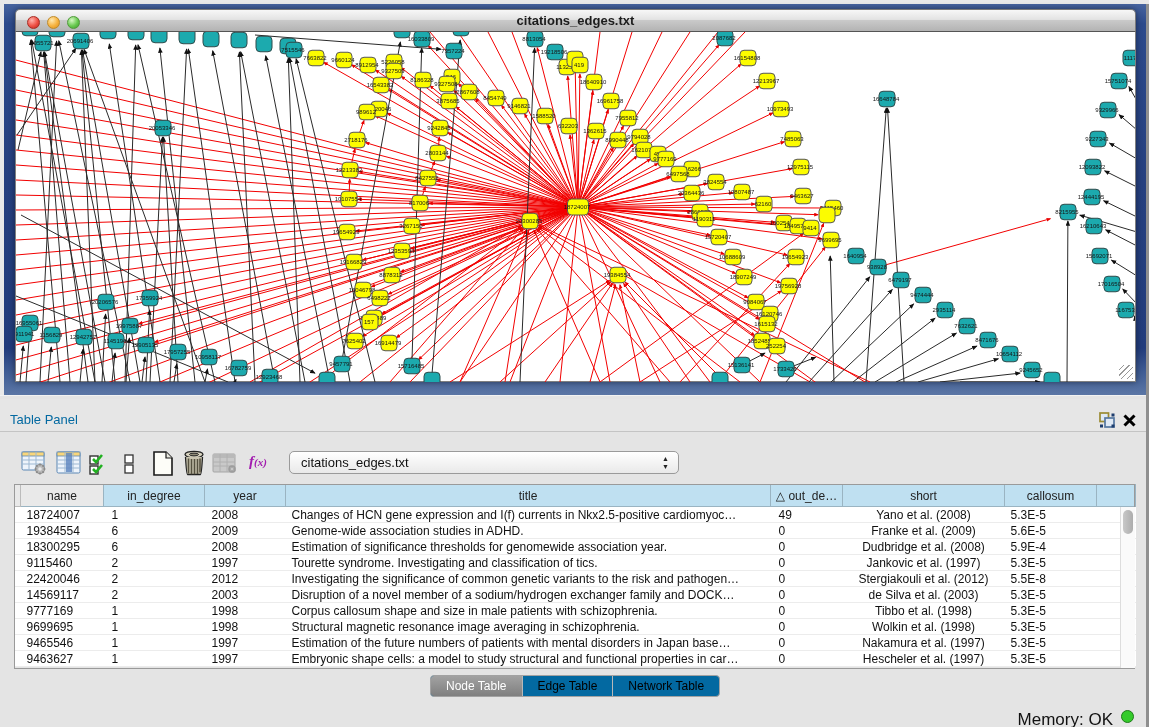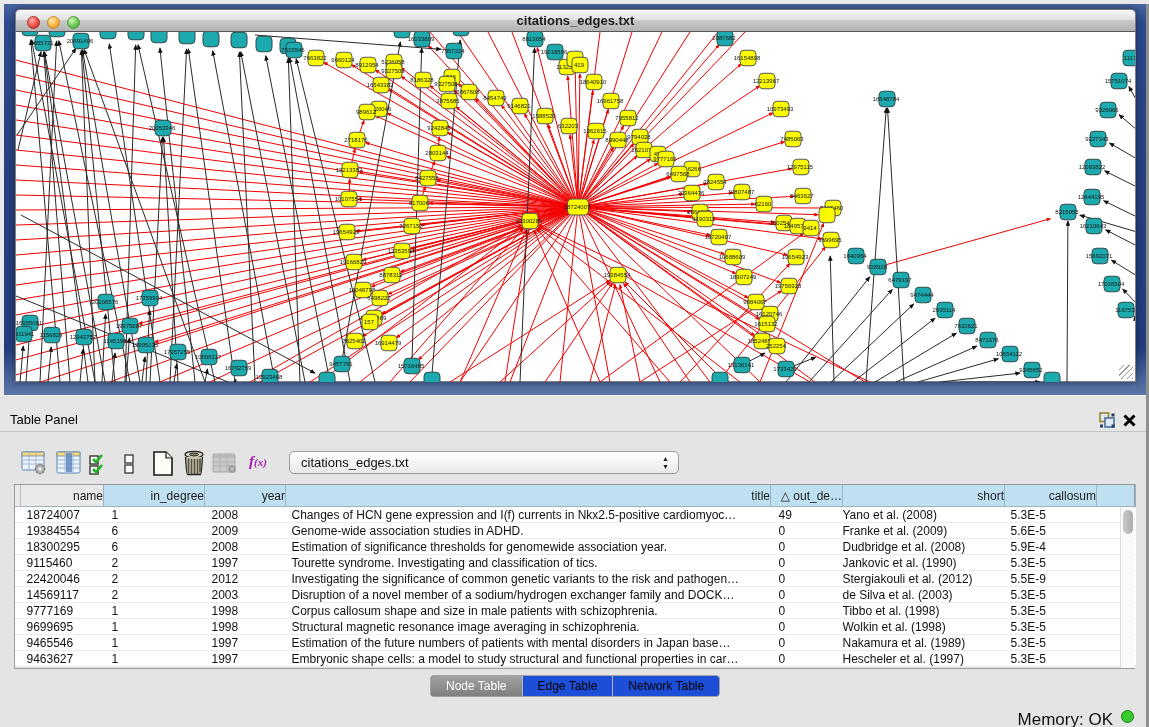--- a/index.html
+++ b/index.html
@@ -9,46 +9,46 @@
 #tbar{position:absolute;left:0;top:0;width:100%;height:23px;border-radius:5px 5px 0 0;
  background:linear-gradient(180deg,#f7f7f7 0%,#e3e3e3 45%,#c9c9c9 50%,#b3b3b3 100%);
  border:1px solid #7a7a7a;border-bottom:1px solid #555}
 #tbar .tl{position:absolute;top:6px;width:13px;height:13px;border-radius:50%}
 #title{position:absolute;width:100%;text-align:center;top:3px;font-size:13px;font-weight:bold;color:#1c1c1c}
 #canvas{position:absolute;left:0;top:23px;width:1121px;height:350px;background:#fff;border:1px solid #808080;border-top:none}
 #grip{position:absolute;right:2px;bottom:2px;width:14px;height:14px;
  background:repeating-linear-gradient(135deg,transparent 0 3px,#999 3px 4px)}
 #panel{position:absolute;left:0;top:395px;width:1149px;height:332px;background:#e4e4e4;border-top:1px solid #f2f2f2}
 #phead{position:absolute;left:0;top:3px;width:1149px;height:33px;background:#e6e6e6;border-bottom:1px solid #c4c4c4}
-#phead .t{position:absolute;left:10px;top:13px;font-size:13px;color:#000000}
+#phead .t{position:absolute;left:10px;top:13px;font-size:13px;color:#0369a1}
 .ic{position:absolute}
 #combo{position:absolute;left:289px;top:55px;width:390px;height:23px;border:1px solid #9a9a9a;border-radius:5px;
  background:linear-gradient(180deg,#fff,#e9e9e9);font-size:13px;color:#111;line-height:21px;padding-left:11px}
 #combo .arr{position:absolute;right:9px;top:3px;font-size:7px;color:#222;line-height:8px}
 .dt{position:absolute;left:14px;top:88px;border-collapse:collapse;table-layout:fixed;font-size:12px}
-.dt th{height:22px;font-weight:normal;color:#222;text-align:right;background:#bfe0f1;border:1px solid #9ab4c2;border-top:1px solid #9a9a9a;overflow:hidden;white-space:nowrap}
+.dt th{height:22px;font-weight:normal;color:#222;text-align:center;background:#bfe0f1;border:1px solid #9ab4c2;border-top:1px solid #9a9a9a;overflow:hidden;white-space:nowrap}
 .dt th.h0{background:#e9e9e9}
 .dt td{height:16px;color:#111;background:#fff;overflow:hidden;white-space:nowrap;padding:0 0 0 6px;border-bottom:1px solid #ececec}
 .dt .rh{width:6px;padding:0}
 .dt th.rh{background:#e9e9e9;border:1px solid #bbb}
 .dt .h0,.dt .c0{width:83px}
 .dt .h1,.dt .c1{width:101px}
 .dt .h2,.dt .c2{width:81px}
 .dt .h3,.dt .c3{width:485px}
 .dt .h4,.dt .c4{width:72px}
 .dt .h5,.dt .c5{width:162px}
 .dt .h6,.dt .c6{width:92px}
 .dt .h7,.dt .c7{width:39px}
-.dt td.c5{padding:0}
+.dt td.c5{text-align:center;padding:0}
 .dt td.c1,.dt td.c4{padding-left:8px}
 .dt td.c2{padding-left:7px}
 #tblborder{position:absolute;left:14px;top:88px;width:1121px;height:185px;border:1px solid #9a9a9a;pointer-events:none}
 #vsb{position:absolute;left:1120px;top:111px;width:15px;height:161px;background:#fafafa;border-left:1px solid #ddd}
 #vsb .th{position:absolute;left:2px;top:3px;width:10px;height:24px;background:linear-gradient(90deg,#c8c8c8,#adadad);border-radius:5px}
-#seg{position:absolute;left:430px;top:279px;height:22px;display:flex;font-size:12px;border:1px solid #a2a2a2;border-radius:4px;overflow:hidden;background:#1d4ed8}
+#seg{position:absolute;left:430px;top:279px;height:22px;display:flex;font-size:12px;border:1px solid #a2a2a2;border-radius:4px;overflow:hidden;background:#0369a1}
 #seg div{padding:3px 15px 0;border-right:1px solid #b8b8b8}
 #seg div:last-child{border-right:none}
 #seg .sel{background:linear-gradient(180deg,#a2a2a2,#7f7f7f);color:#fff}
 #mem{position:absolute;right:36px;top:314px;font-size:17px;color:#111}
 #dot{position:absolute;right:15px;top:314px;width:13px;height:13px;border-radius:50%;background:#35cb2b;border:1.5px solid #1f7a1a}
 #redge{position:absolute;right:0px;top:4px;width:3px;height:723px;background:#8f8f8f}
 </style></head>
 <body>
 <div id="desk"></div>
 <div id="blue"></div>
@@ -691,33 +691,33 @@
           <td class="c6">5.9E-4</td>
           <td class="c7"></td>
         </tr>
         <tr>
           <td class="rh"></td>
           <td class="c0">9115460</td>
           <td class="c1">2</td>
           <td class="c2">1997</td>
           <td class="c3">Tourette syndrome. Investigating and classification of tics.</td>
           <td class="c4">0</td>
-          <td class="c5">Jankovic et al. (1990)</td>
+          <td class="c5">Jankovic et al. (1997)</td>
           <td class="c6">5.3E-5</td>
           <td class="c7"></td>
         </tr>
         <tr>
           <td class="rh"></td>
           <td class="c0">22420046</td>
           <td class="c1">2</td>
           <td class="c2">2012</td>
           <td class="c3">Investigating the significance of common genetic variants to the risk and pathogen…</td>
           <td class="c4">0</td>
           <td class="c5">Stergiakouli et al. (2012)</td>
-          <td class="c6">5.5E-9</td>
+          <td class="c6">5.5E-8</td>
           <td class="c7"></td>
         </tr>
         <tr>
           <td class="rh"></td>
           <td class="c0">14569117</td>
           <td class="c1">2</td>
           <td class="c2">2003</td>
           <td class="c3">Disruption of a novel member of a sodium/hydrogen exchanger family and DOCK…</td>
           <td class="c4">0</td>
           <td class="c5">de Silva et al. (2003)</td>
@@ -746,21 +746,21 @@
           <td class="c6">5.3E-5</td>
           <td class="c7"></td>
         </tr>
         <tr>
           <td class="rh"></td>
           <td class="c0">9465546</td>
           <td class="c1">1</td>
           <td class="c2">1997</td>
           <td class="c3">Estimation of the future numbers of patients with mental disorders in Japan base…</td>
           <td class="c4">0</td>
-          <td class="c5">Nakamura et al. (1989)</td>
+          <td class="c5">Nakamura et al. (1997)</td>
           <td class="c6">5.3E-5</td>
           <td class="c7"></td>
         </tr>
         <tr>
           <td class="rh"></td>
           <td class="c0">9463627</td>
           <td class="c1">1</td>
           <td class="c2">1997</td>
           <td class="c3">Embryonic shape cells: a model to study structural and functional properties in car…</td>
           <td class="c4">0</td>

